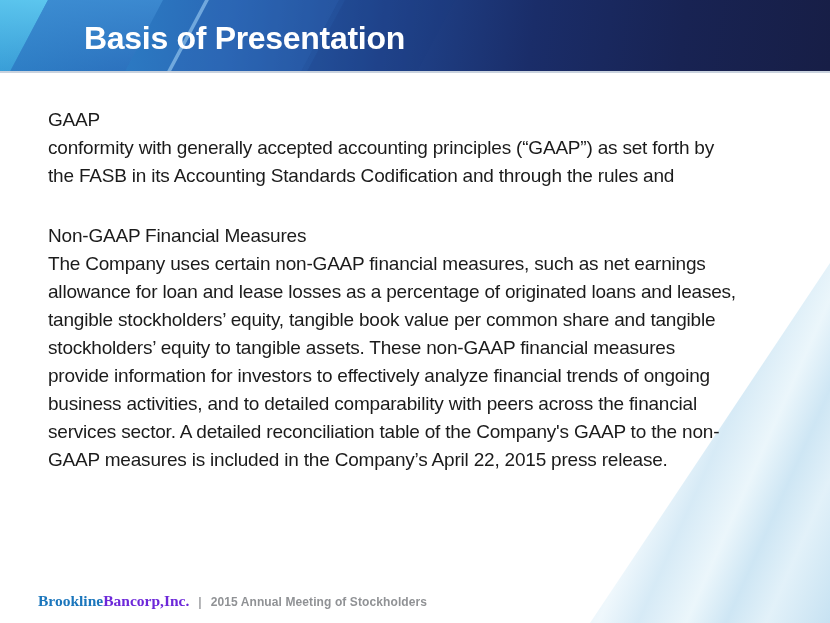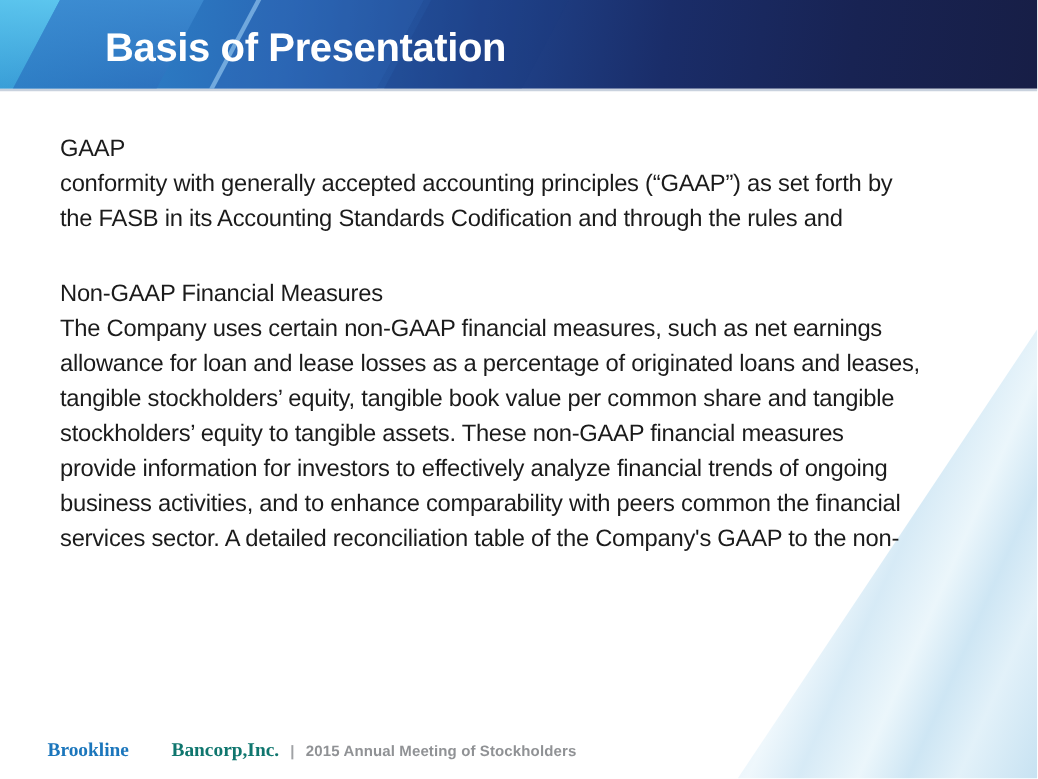--- a/index.html
+++ b/index.html
@@ -56,21 +56,21 @@
   .text-line{white-space:nowrap;}
   .section + .section{margin-top:32px;}
 
   
   .footer{
     position:absolute;left:38px;top:592px;
     display:flex;align-items:baseline;white-space:nowrap;
   }
   .logo{font-family:"Liberation Serif", serif;font-weight:bold;font-size:15.5px;}
   .logo-primary{color:#1b76bc;}
-  .logo-secondary{color:#0f766e;margin-left:34px;}
+  .logo-secondary{color:#6d28d9;}
   .footer-sep{color:#a0a2a5;font-size:12px;margin:0 9px;font-weight:bold;}
   .footer-caption{color:#909295;font-size:12px;font-weight:bold;letter-spacing:0.1px;}
 </style>
 </head>
 <body>
 
 <div class="slide">
 
   <div class="banner">
     <div class="band band-cyan"></div>
@@ -92,22 +92,23 @@
         </div>
     </div>
     <div class="section">
       <div class="section-heading">Non-GAAP Financial Measures</div>
       <div class="section-body">
           <div class="text-line">The Company uses certain non-GAAP financial measures, such as net earnings</div>
           <div class="text-line">allowance for loan and lease losses as a percentage of originated loans and leases,</div>
           <div class="text-line">tangible stockholders’ equity, tangible book value per common share and tangible</div>
           <div class="text-line">stockholders’ equity to tangible assets. These non-GAAP financial measures</div>
           <div class="text-line">provide information for investors to effectively analyze financial trends of ongoing</div>
-          <div class="text-line">business activities, and to enhance comparability with peers common the financial</div>
+          <div class="text-line">business activities, and to detailed comparability with peers across the financial</div>
           <div class="text-line">services sector. A detailed reconciliation table of the Company's GAAP to the non-</div>
+          <div class="text-line">GAAP measures is included in the Company’s April 22, 2015 press release.</div>
         </div>
     </div>
   </div>
 
   <div class="footer">
     <span class="logo"><span class="logo-primary">Brookline</span><span class="logo-secondary">Bancorp,Inc.</span></span>
     <span class="footer-sep">|</span>
     <span class="footer-caption">2015 Annual Meeting of Stockholders</span>
   </div>
 

